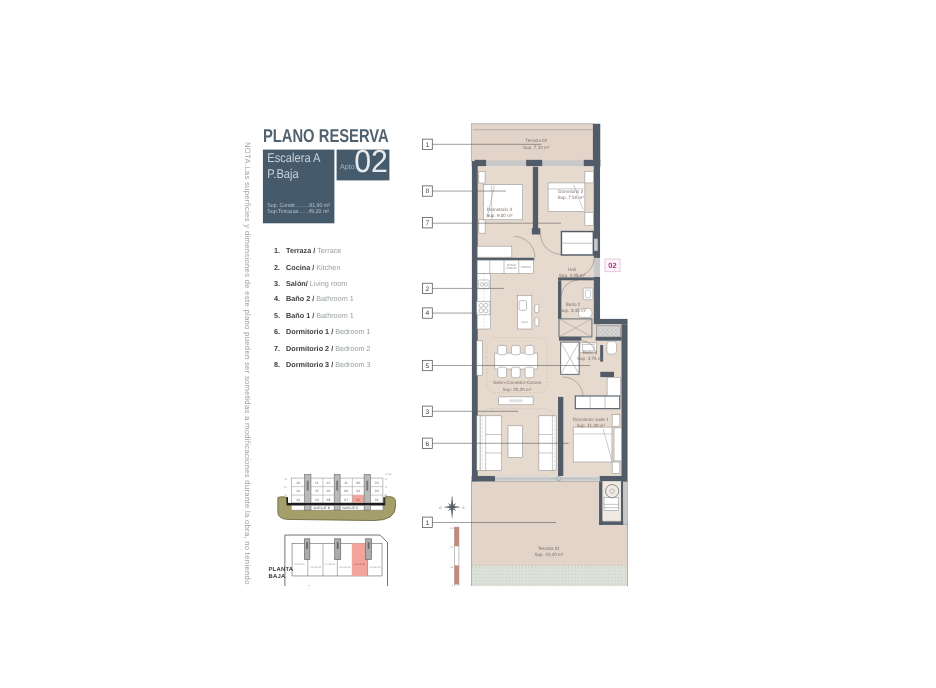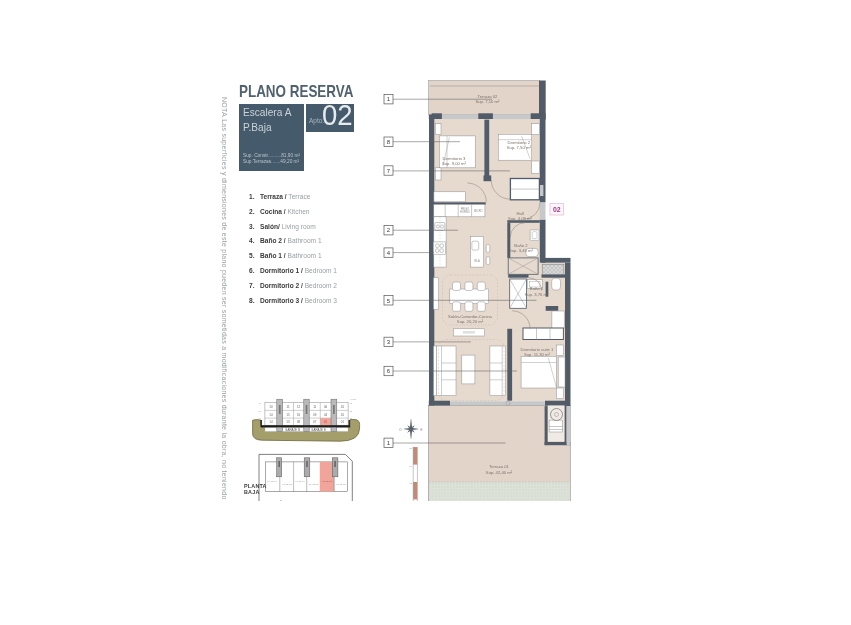--- a/index.html
+++ b/index.html
@@ -1,17 +1,17 @@
 <!DOCTYPE html>
 <html><head>
 <meta charset="utf-8">
 <style>
   html,body{margin:0;padding:0;background:#fff;}
   #page{position:relative;width:851px;height:501px;background:#fff;overflow:hidden;
-        font-family:"Liberation Sans",sans-serif;}
+        font-family:"Liberation Sans",sans-serif;margin-top:32px;}
   .abs{position:absolute;}
 </style>
 </head>
 <body>
 <div id="page">
 
   <div class="abs" style="left:221px;top:97px;height:460px;writing-mode:vertical-rl;
        font-size:7px;color:#9aa0a4;letter-spacing:0.26px;white-space:nowrap;">NOTA.Las superficies y dimensiones de este plano pueden ser sometidas a modificaciones durante la obra, no teniendo valor contractual.</div>
 
   <div class="abs" style="left:239px;top:81.5px;font-size:17px;font-weight:bold;color:#50626f;

